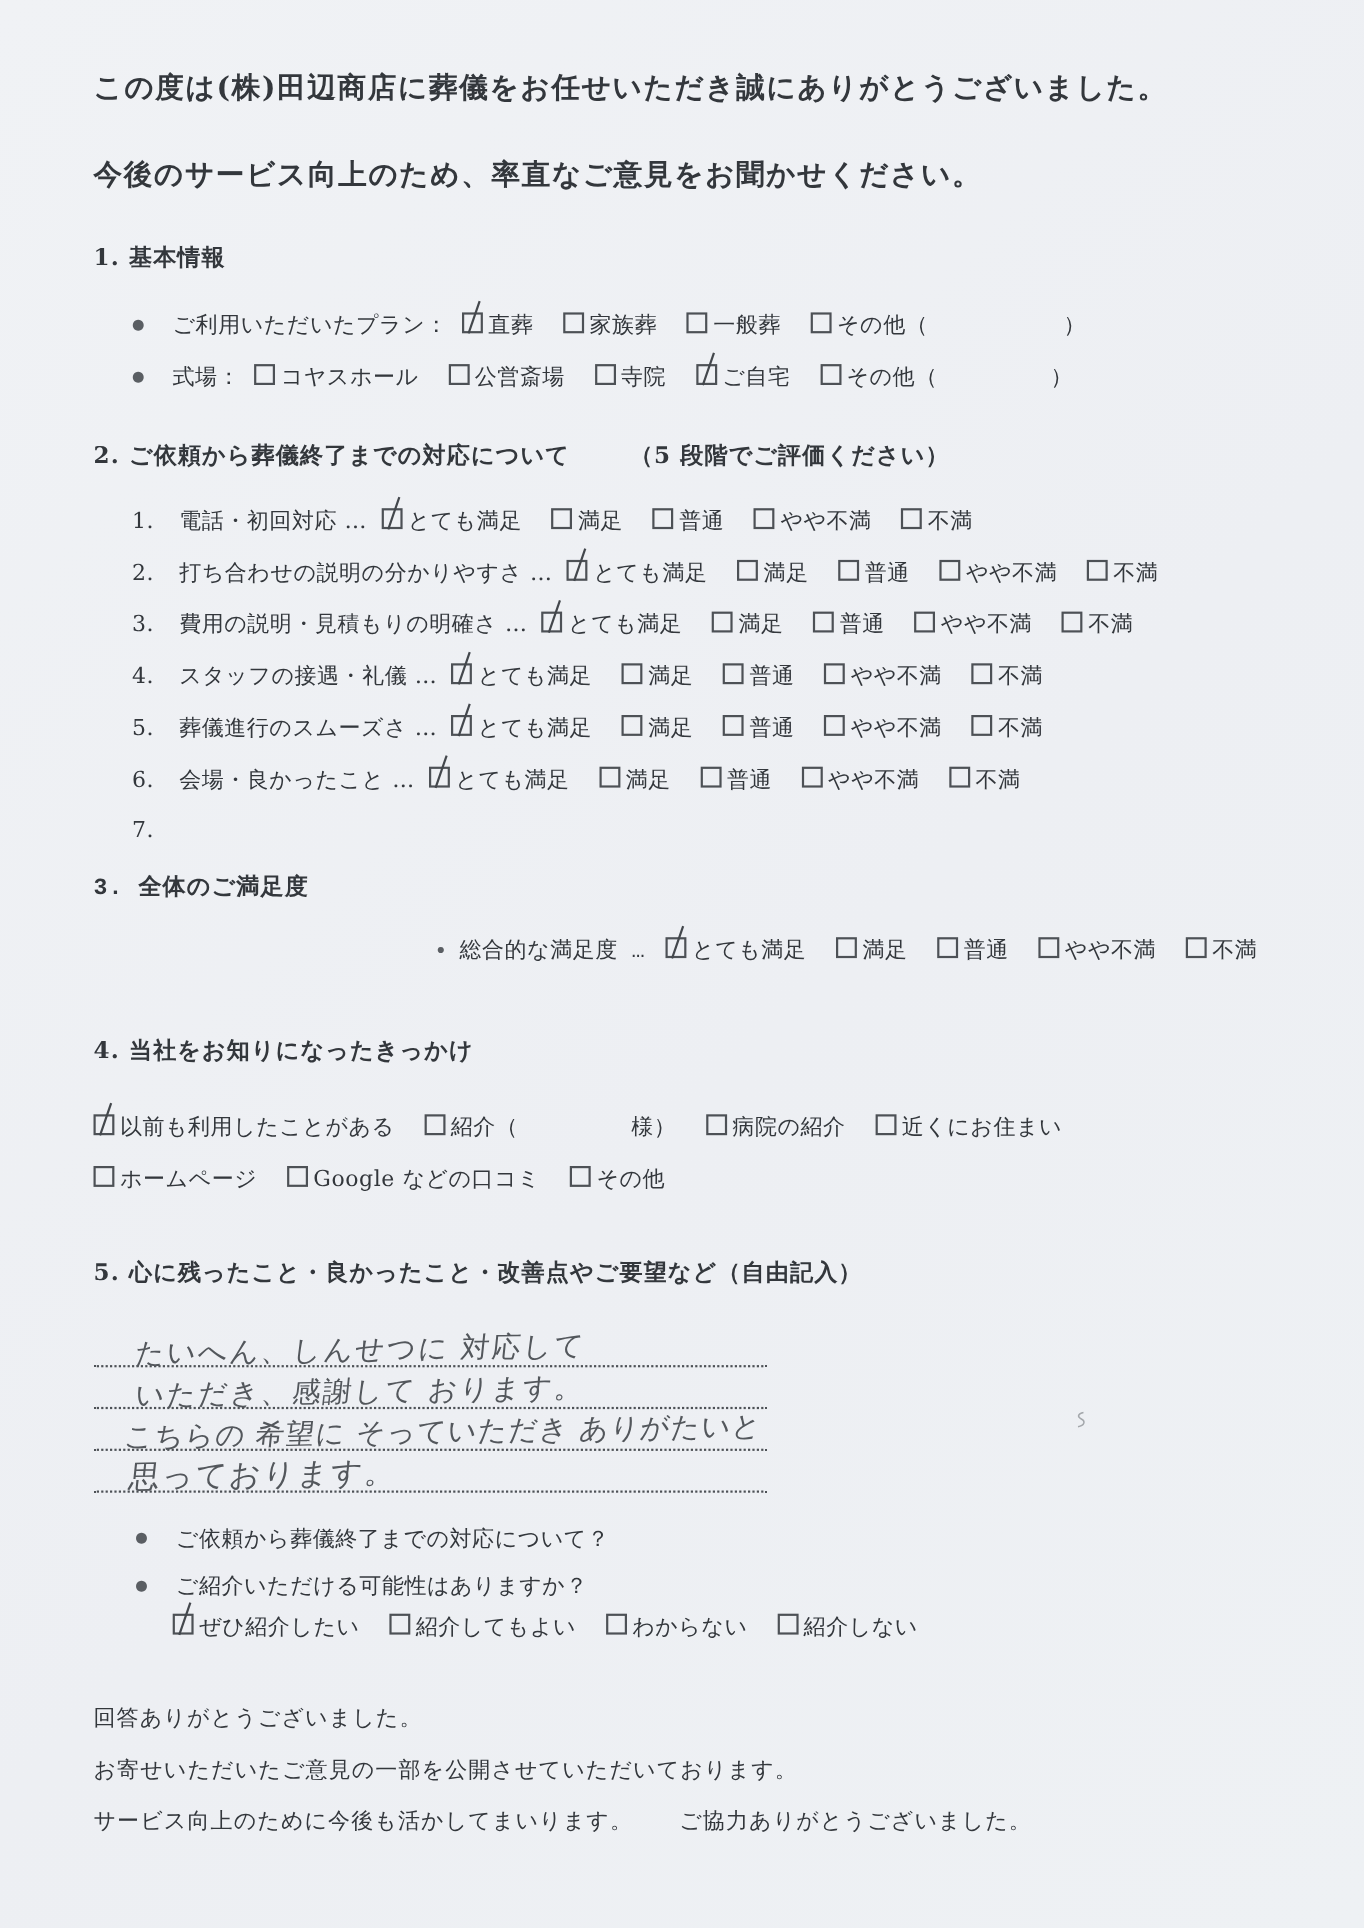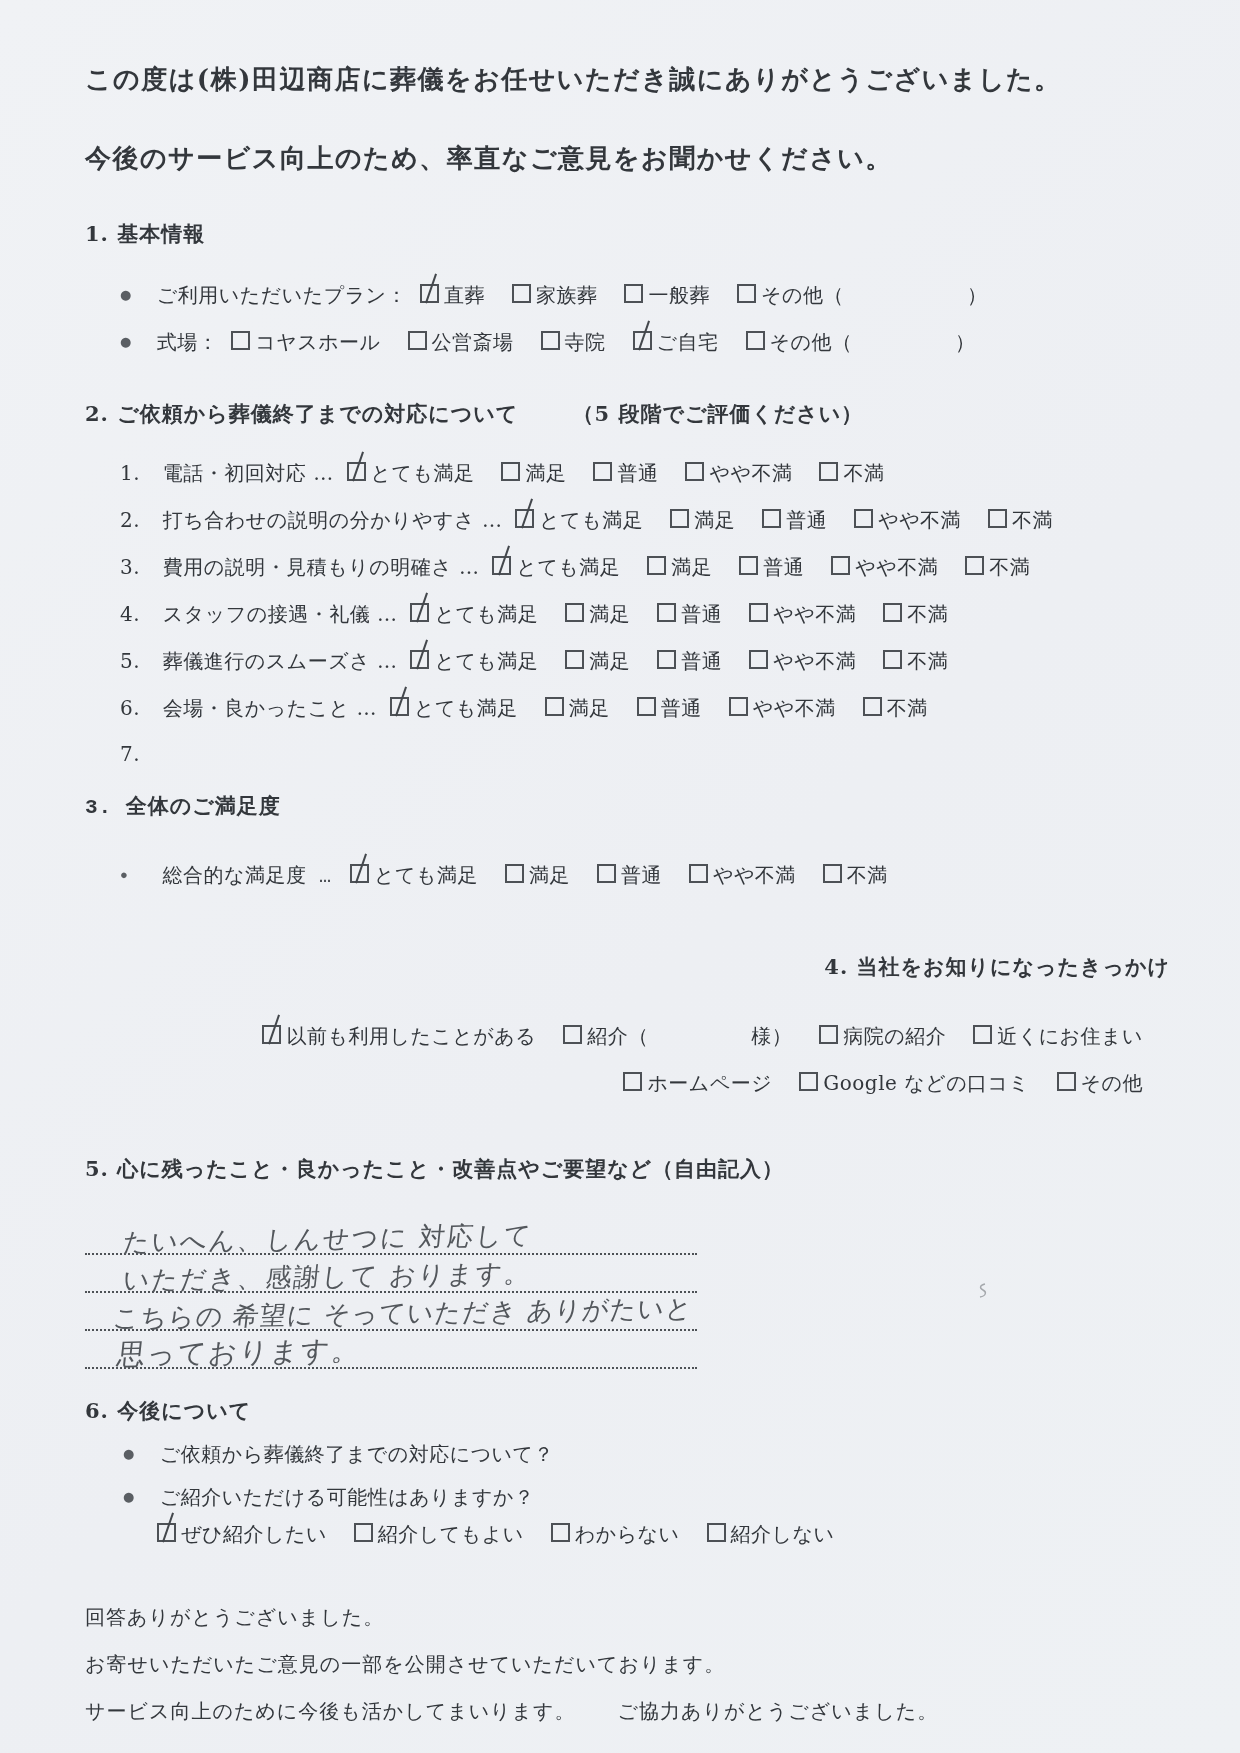--- a/index.html
+++ b/index.html
@@ -29,22 +29,22 @@
     content:"";position:absolute;width:2px;height:31px;background:#43474c;
     left:55%;top:-13px;transform:rotate(19deg);
   }
   
   .s1-rows{margin:34px 0 0 35px;}
   .s1-rows .row{margin-bottom:17px;}
   .s2{margin-top:44px;}
   .s2-items{margin:32px 0 0 35px;}
   .s2-items .row{margin-bottom:15px;}
   .s3{margin-top:26px;font-family:Liberation Mono, monospace;}
-  .s3-rows{margin:42px 0 0 35px;}
-  .s4{margin-top:64px;text-align:right;}
+  .s3-rows{margin:30px 0 0 35px;text-align:right;}
+  .s4{margin-top:64px;}
   .s4-rows{margin:42px 0 0 0;}
   .s4-rows .row{margin-bottom:17px;}
   .s5{margin-top:58px;}
   .freetext{margin-top:34px;width:612px;}
   .hw-line{position:relative;height:36px;border-bottom:2px dotted #4d5156;}
   .hw-text{
     position:absolute;left:36px;bottom:-7px;
     font-family:"DejaVu Sans","Liberation Sans",sans-serif;
     font-size:26px;color:#53575c;letter-spacing:2px;
     transform:skewX(-7deg) rotate(-1deg);transform-origin:left bottom;white-space:nowrap;
@@ -172,21 +172,20 @@
       <div class="hw-line">
         <span class="hw-text">こちらの 希望に そっていただき ありがたいと</span>
       </div>
       <div class="hw-line">
         <span class="hw-text">思っております。</span>
       </div>
     </div>
   </div>
 
   <div class="s6">
-    <h2 class="sec-title">6. 今後について</h2>
     <div class="s6-questions">
 
         <div>
           <p class="row q-line">
             <span class="bullet">●</span>
             <span>ご依頼から葬儀終了までの対応について？</span>
           </p>
         </div>
 
         <div>

